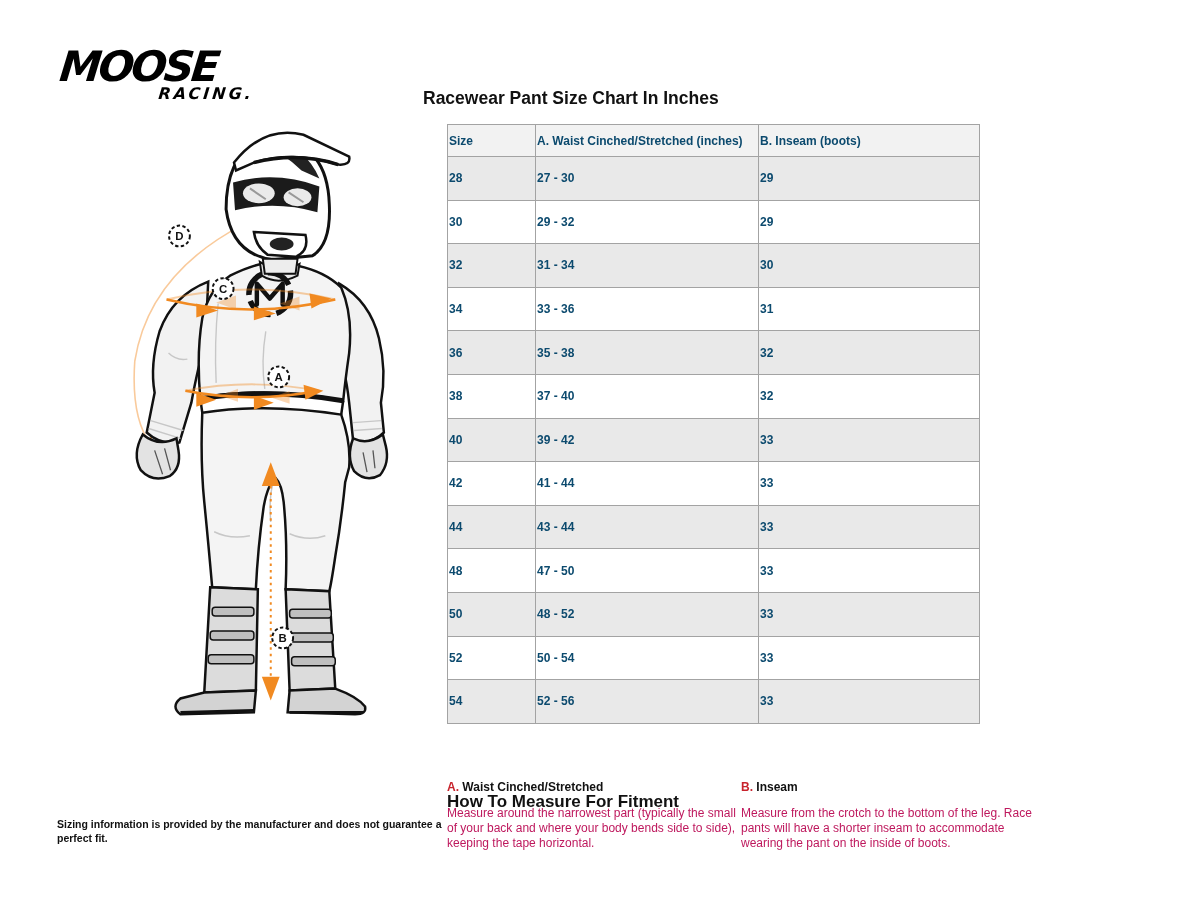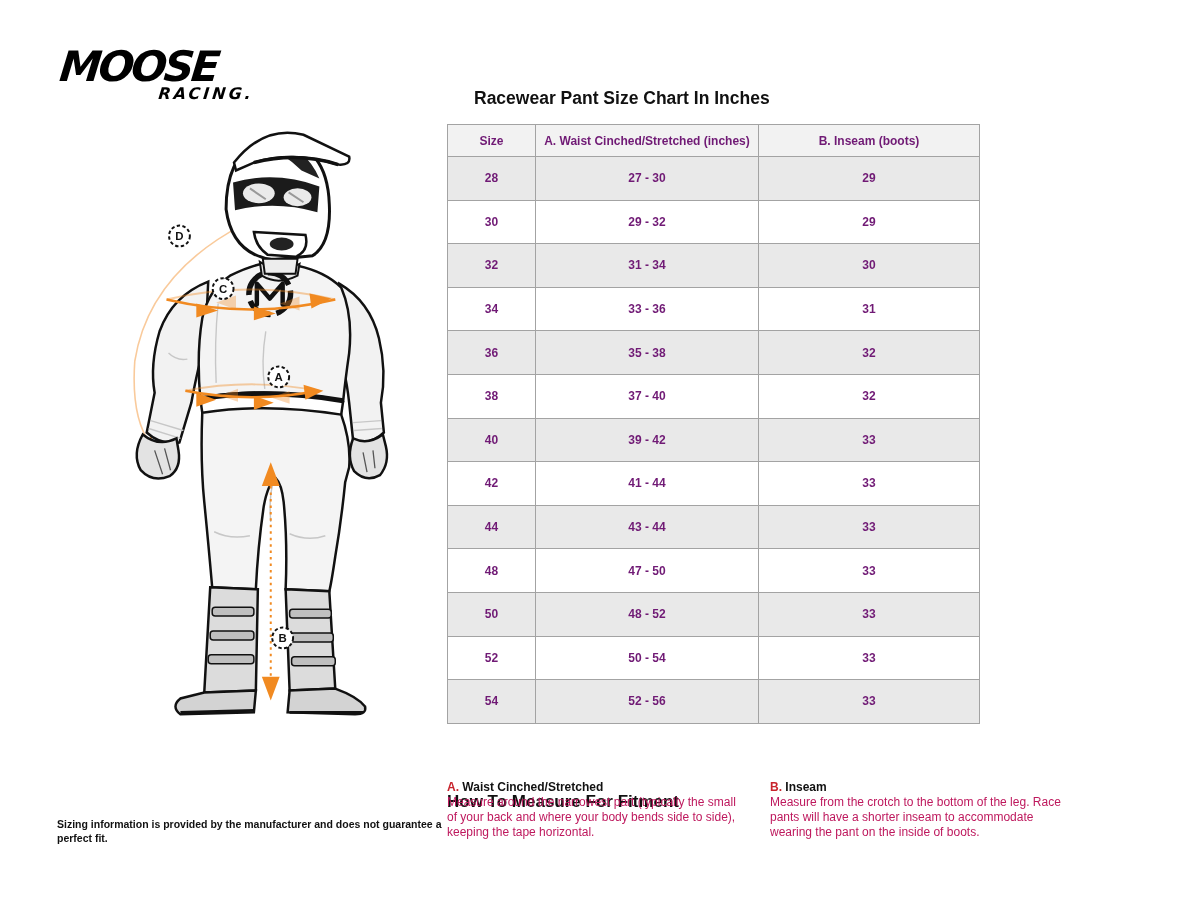--- a/index.html
+++ b/index.html
@@ -14,44 +14,44 @@
     font-size:42px;line-height:1;letter-spacing:-3px;transform:skewX(-6deg);
     color:#000;
   }
   .logo-bottom{
     font-family:"DejaVu Sans",sans-serif;font-weight:800;font-style:italic;
     font-size:16px;letter-spacing:3px;color:#000;text-align:right;
     margin-top:-4px;padding-right:6px;transform:skewX(-6deg);
   }
   
   .chart-title{
-    position:absolute;left:474px;top:88px;font-size:17.5px;font-weight:700;color:#111;
+    position:absolute;left:423px;top:88px;font-size:17.5px;font-weight:700;color:#111;
   }
   .size-table{
     position:absolute;left:447px;top:124px;width:523px;
     border-collapse:collapse;table-layout:fixed;
   }
   .size-table th,.size-table td{
-    border:1px solid #a3a3a3;text-align:center;vertical-align:middle;
-    font-size:12px;font-weight:700;color:#701a75;
+    border:1px solid #a3a3a3;text-align:left;vertical-align:middle;
+    font-size:12px;font-weight:700;color:#0c4a6e;
   }
   .size-table th{height:29px;background:#f2f2f2;}
   .size-table td{height:40.6px;background:#ffffff;}
   .size-table tbody tr:nth-child(odd) td{background:#e9e9e9;}
   .col-size{width:85px;}
   .col-waist{width:220px;}
   .col-inseam{width:218px;}
   
   .howto-title{
     position:absolute;left:447px;top:792px;font-size:17px;font-weight:700;color:#111;
   }
   .howto-section{position:absolute;top:780px;}
   .howto-a{left:447px;width:298px;}
-  .howto-b{left:770px;width:302px;}
-  .howto-head{font-size:12px;font-weight:700;color:#111;margin-bottom:1px;}
+  .howto-b{left:741px;width:302px;}
+  .howto-head{font-size:12px;font-weight:700;color:#111;margin-bottom:12px;}
   .howto-letter{color:#c8232c;font-weight:700;}
   .howto-text{font-size:12px;line-height:1.26;color:#be185d;margin:0;}
   
   .disclaimer{
     position:absolute;left:57px;top:817px;width:390px;
     font-size:10.5px;font-weight:600;line-height:1.35;color:#111;
   }
   
   .rider{position:absolute;left:58px;top:105px;width:360px;height:655px;}
 </style>

